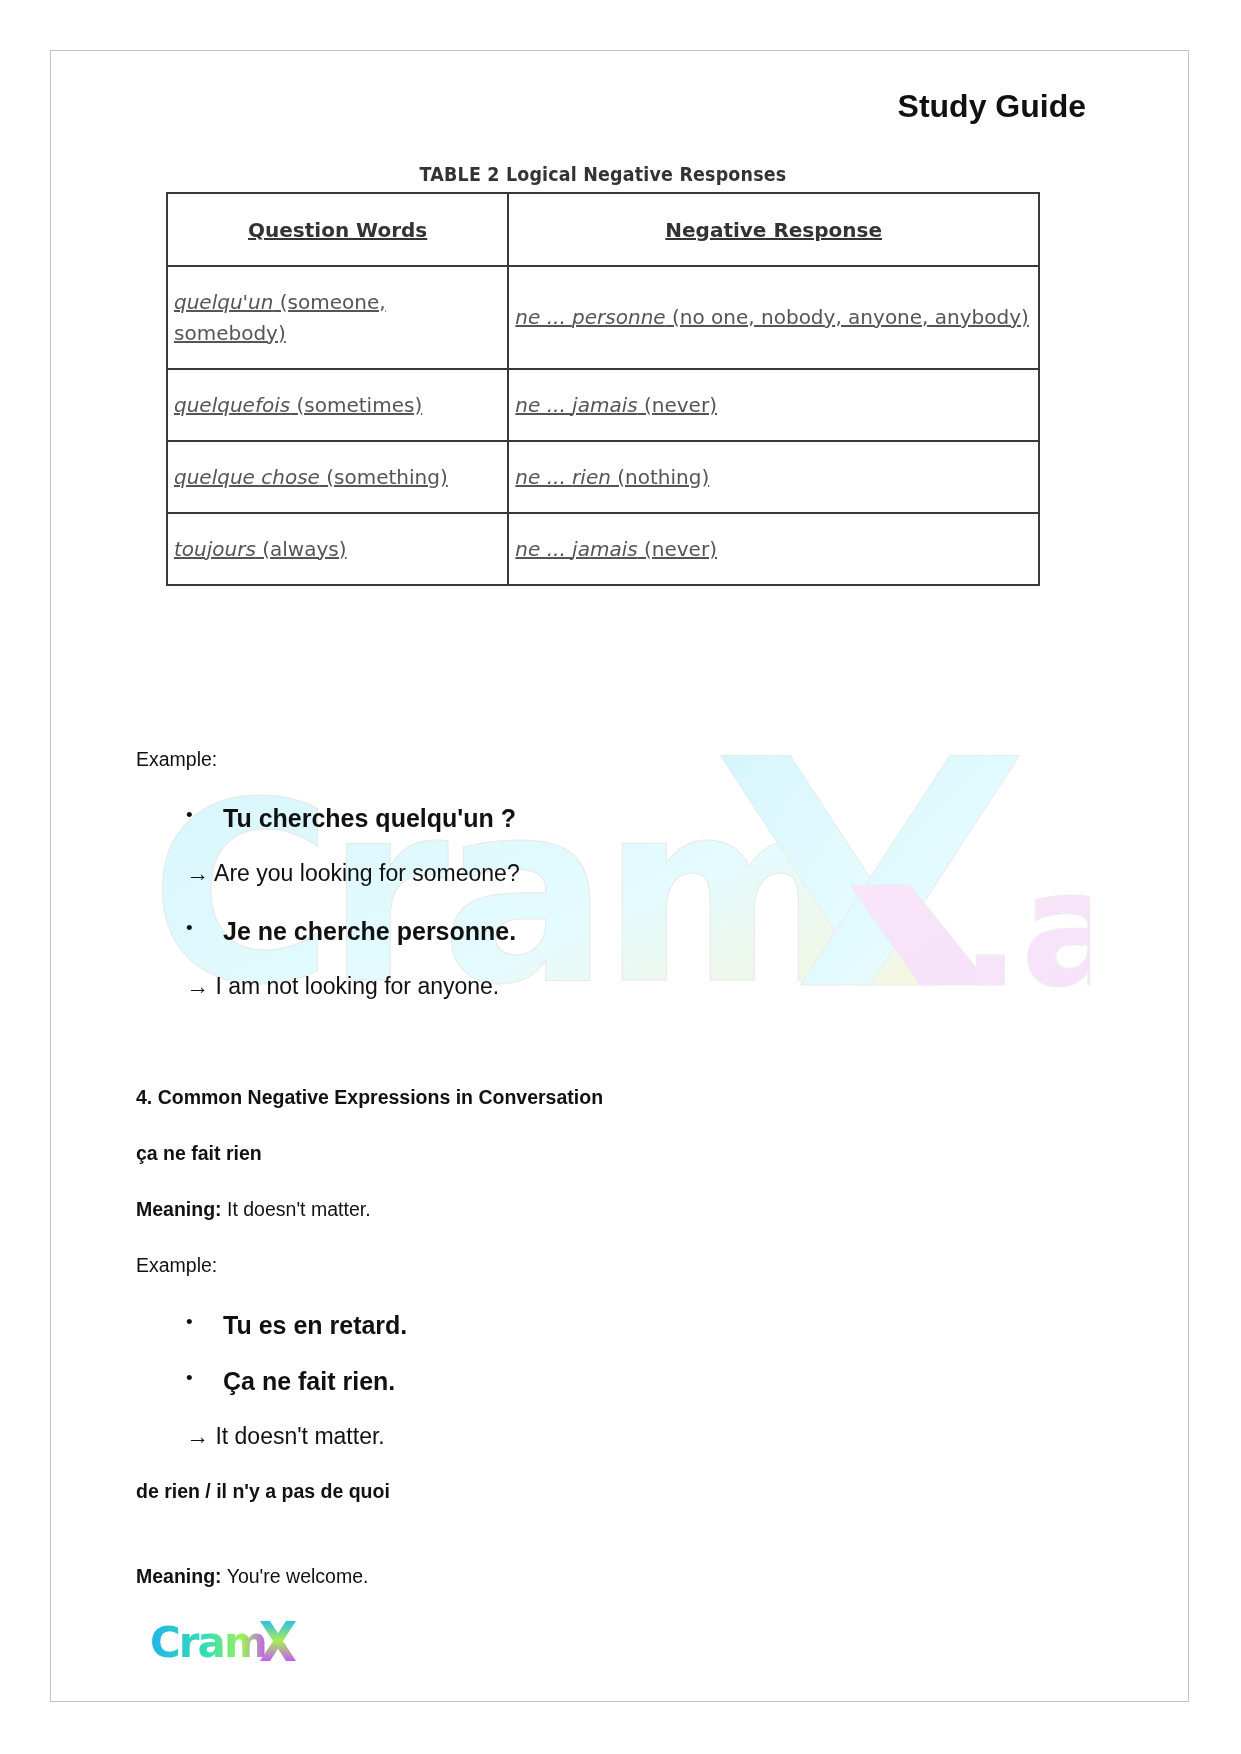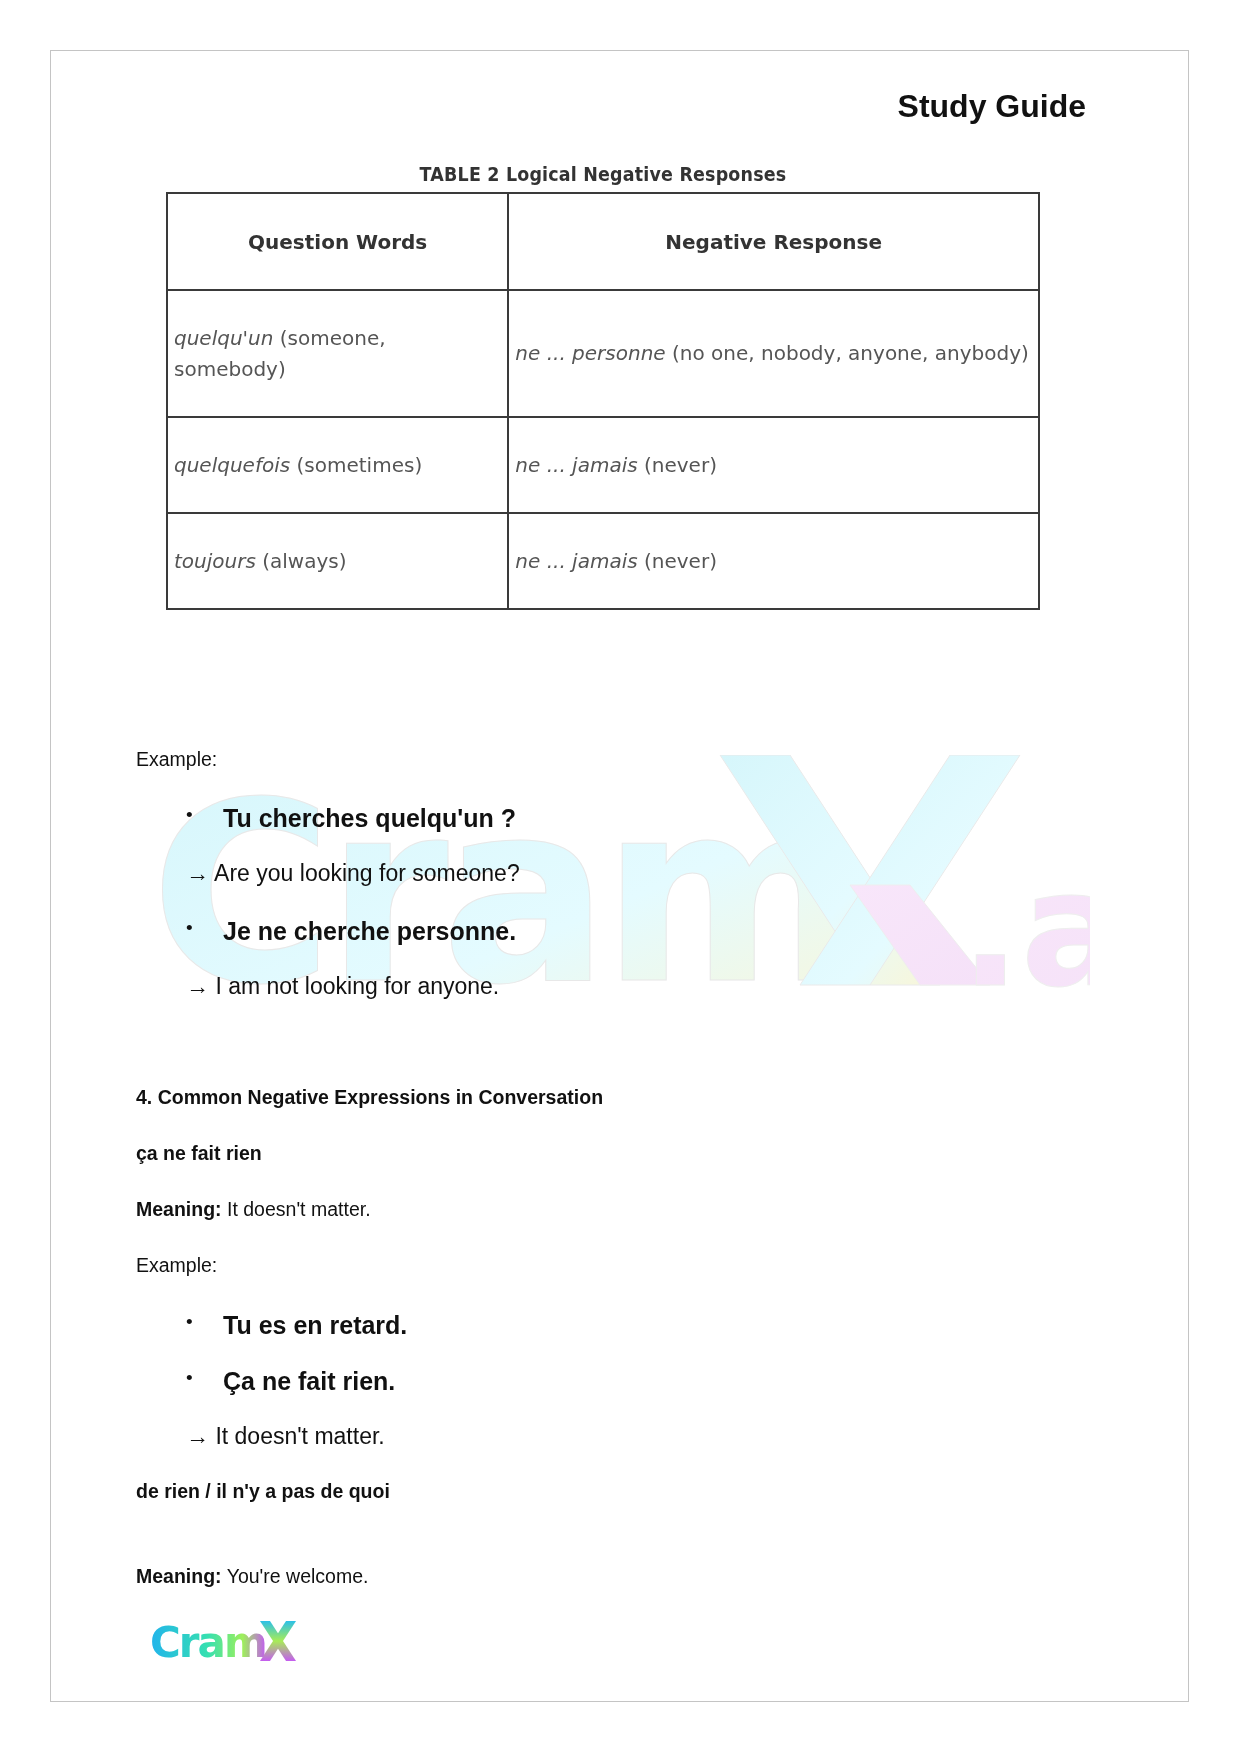--- a/index.html
+++ b/index.html
@@ -1,21 +1,21 @@
 <!DOCTYPE html>
 <html><head>
 <meta charset="utf-8">
 <style>
   html, body { margin: 0; padding: 0; background: #ffffff; }
   body { width: 1241px; height: 1754px; position: relative; overflow: hidden; font-family: "Liberation Sans", sans-serif; color: #111; }
   .page-frame { position: absolute; left: 50px; top: 50px; width: 1139px; height: 1652px; border: 1.5px solid #c4c4c4; box-sizing: border-box; background: #fff; }
   .doc-title { position: absolute; right: 155px; top: 88px; font-size: 32px; font-weight: bold; color: #111; }
   .table-caption { position: absolute; left: 166px; width: 874px; top: 163px; text-align: center; font-family: "DejaVu Sans", sans-serif; font-weight: bold; font-size: 19px; color: #333; letter-spacing: 0.2px; transform: scaleX(0.92); }
   .neg-table { position: absolute; left: 166px; top: 192px; width: 874px; border-collapse: collapse; font-family: "DejaVu Sans", sans-serif; font-size: 20px; color: #555; }
-  .neg-table th, .neg-table td { border: 2px solid #3a3a3a; text-align: left; vertical-align: middle; padding: 12px 6px; }
+  .neg-table th, .neg-table td { border: 2px solid #3a3a3a; text-align: left; vertical-align: middle; padding: 0 6px; text-decoration: underline; }
   .neg-table th { height: 71px; text-align: center; font-weight: bold; color: #333; font-size: 20px; }
   .neg-table td { line-height: 31px; }
   .neg-table col.c1 { width: 342px; }
   .neg-table col.c2 { width: 532px; }
   .neg-table tr.r-tall td { height: 101px; }
   .neg-table tr.r td { height: 70px; margin-left: 45px; }
   .it { font-style: italic; }
   .watermark { position: absolute; left: 150px; top: 755px; width: 940px; height: 240px; pointer-events: none; }
   .body-text { position: absolute; left: 136px; font-size: 19.5px; color: #111; white-space: nowrap; }
   .b { font-weight: bold; }
@@ -66,20 +66,24 @@
   <tbody>
     <tr class="r-tall">
       <td><span class="it">quelqu'un</span><span> (someone, somebody)</span></td>
       <td><span class="it">ne ... </span><span class="it">personne</span><span> (no one, nobody, anyone, anybody)</span></td>
     </tr>
     <tr class="r">
       <td><span class="it">quelquefois</span><span> (sometimes)</span></td>
       <td><span class="it">ne ... </span><span class="it">jamais</span><span> (never)</span></td>
     </tr>
     <tr class="r">
+      <td><span class="it">quelque chose</span><span> (something)</span></td>
+      <td><span class="it">ne ... </span><span class="it">rien</span><span> (nothing)</span></td>
+    </tr>
+    <tr class="r">
       <td><span class="it">toujours</span><span> (always)</span></td>
       <td><span class="it">ne ... </span><span class="it">jamais</span><span> (never)</span></td>
     </tr>
   </tbody>
 </table>
 
 <div class="body-text" style="top:748px;">Example:</div>
 <span class="bullet" style="top:804px;">•</span>
 <div class="bullet-text" style="top:804px;">Tu cherches quelqu'un ?</div>
 <div class="arrow-line" style="top:860px;">→ Are you looking for someone?</div>

